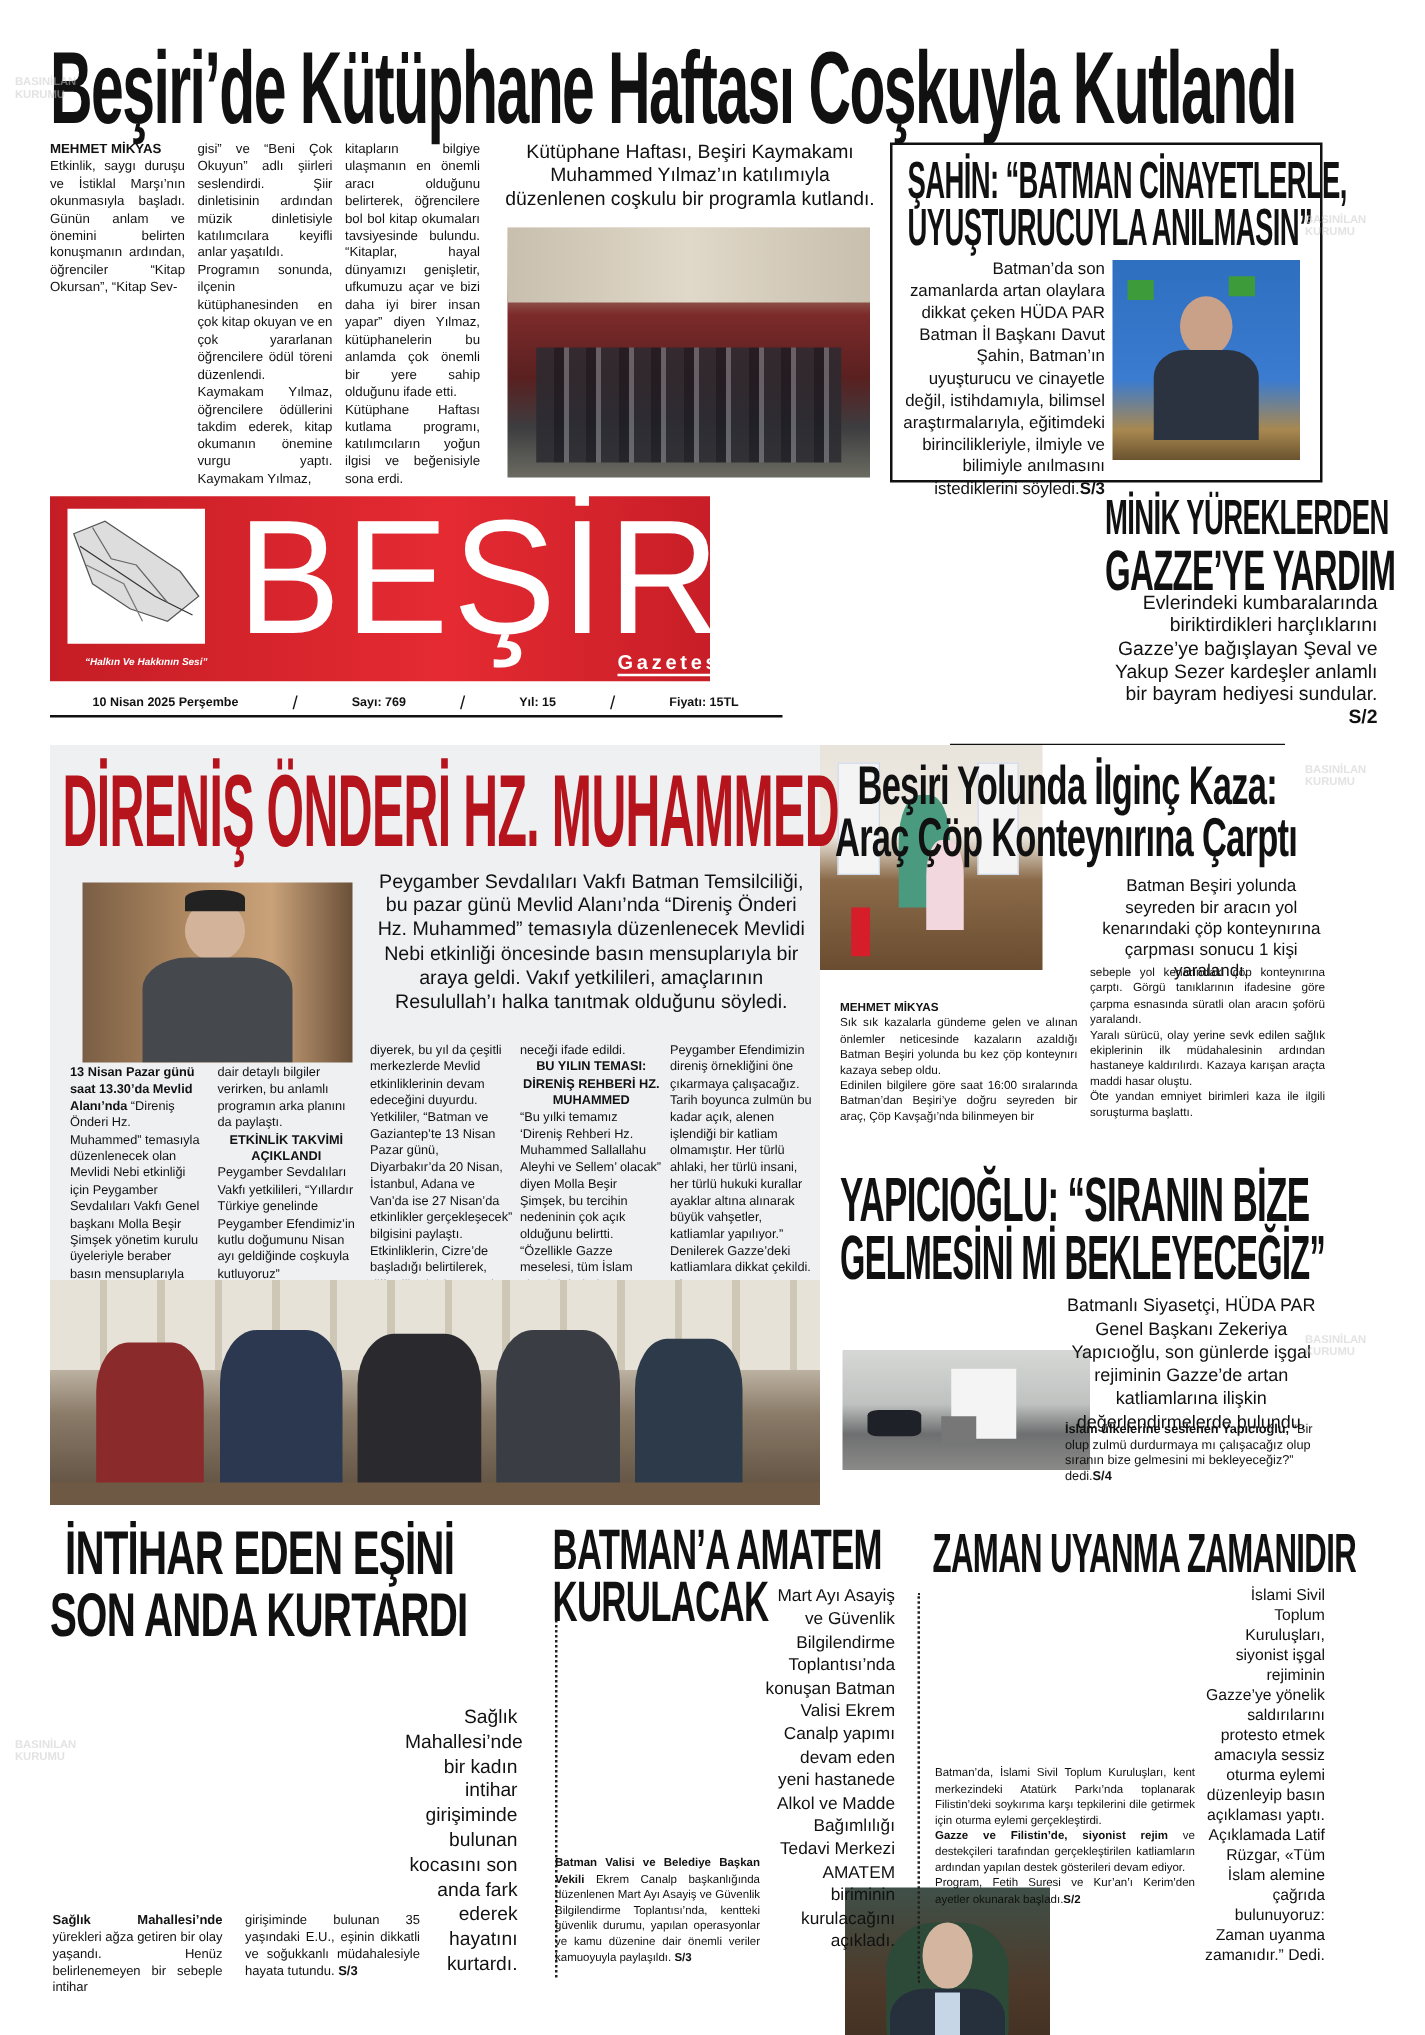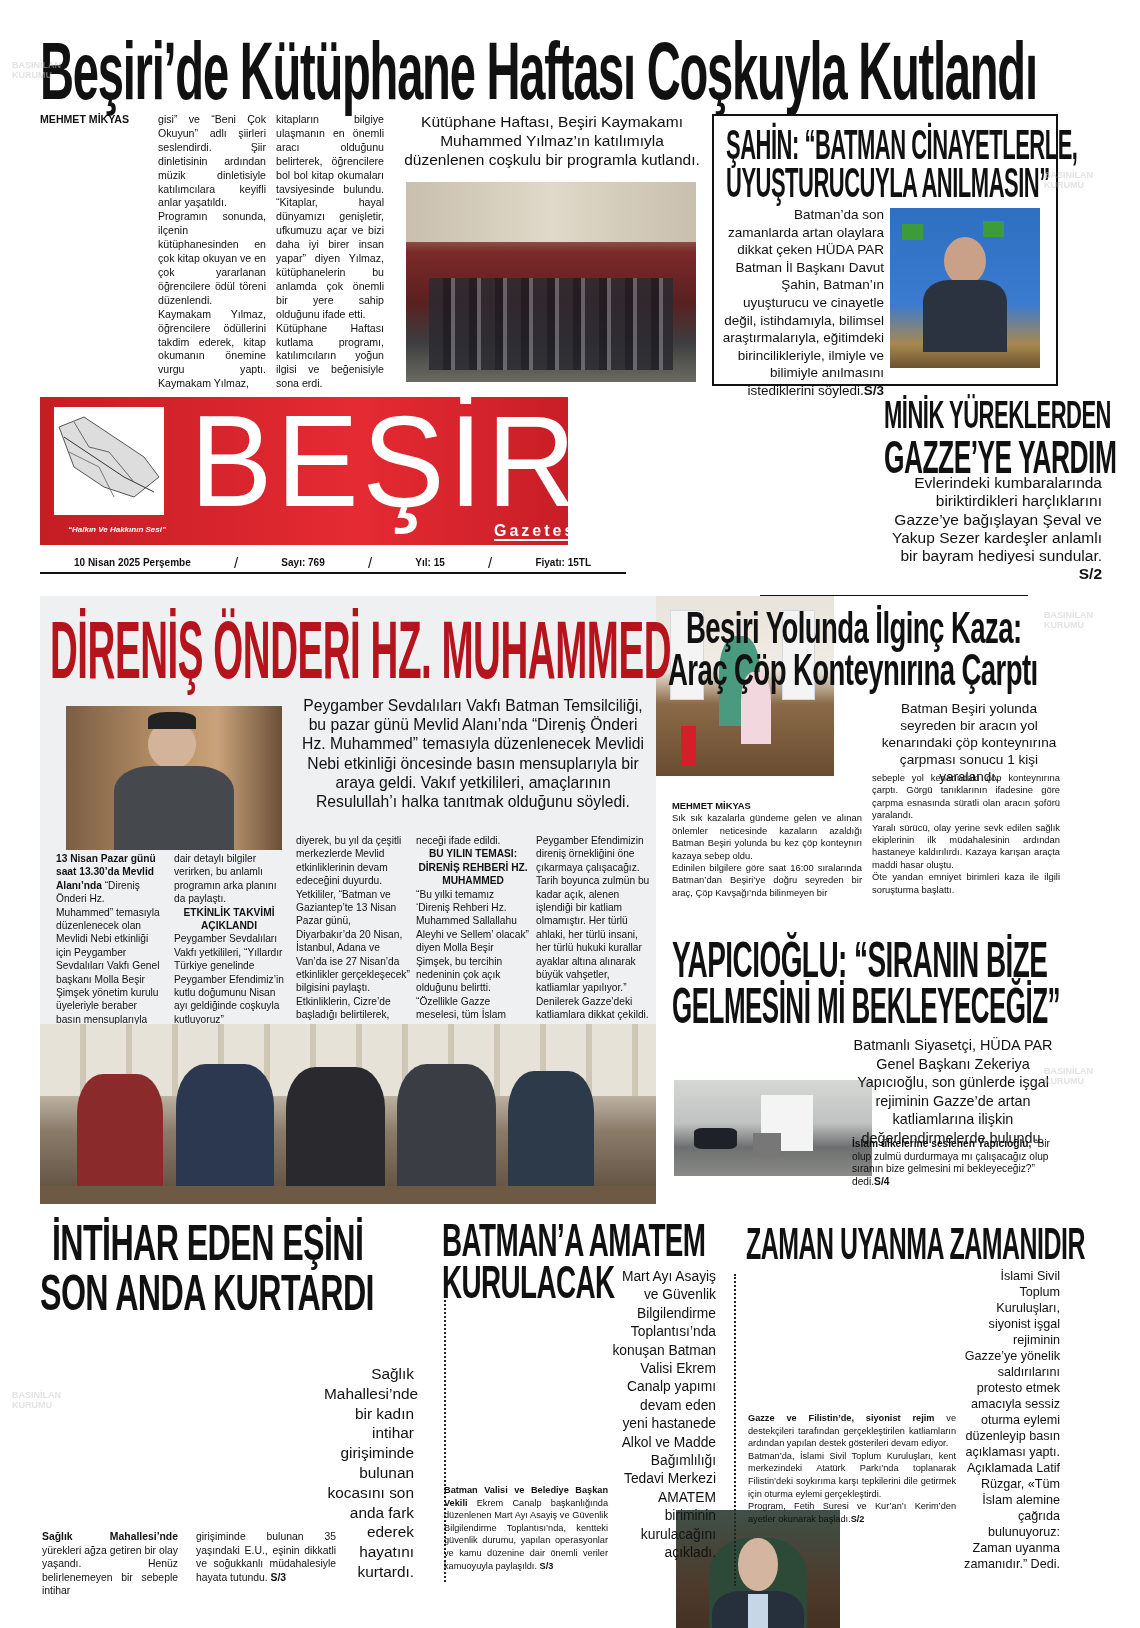--- a/index.html
+++ b/index.html
@@ -19,20 +19,21 @@
 </style>
 </head>
 <body>
 
 <div class="abs" style="left:40px;top:28px;width:1060px;height:80px;overflow:visible;">
   <div class="cond" style="font-size:76px;line-height:80px;transform:scale(0.62,1.08);font-weight:900;letter-spacing:-2px;">Beşiri’de Kütüphane Haftası Coşkuyla Kutlandı</div>
 </div>
 
 <div class="abs body-text" style="left:40px;top:113px;width:108px;">
   <div style="font-weight:700;">MEHMET MİKYAS</div>
+  <div>Etkinlik, saygı duruşu ve İstiklal Marşı’nın okunmasıyla başladı. Günün anlam ve önemini belirten konuşmanın ardından, öğrenciler “Kitap Okursan”, “Kitap Sev-</div>
 </div>
 <div class="abs body-text" style="left:158px;top:113px;width:108px;">
   <div>gisi” ve “Beni Çok Okuyun” adlı şiirleri seslendirdi. Şiir dinletisinin ardından müzik dinletisiyle katılımcılara keyifli anlar yaşatıldı.</div>
   <div>Programın sonunda, ilçenin kütüphanesinden en çok kitap okuyan ve en çok yararlanan öğrencilere ödül töreni düzenlendi. Kaymakam Yılmaz, öğrencilere ödüllerini takdim ederek, kitap okumanın önemine vurgu yaptı. Kaymakam Yılmaz,</div>
 </div>
 <div class="abs body-text" style="left:276px;top:113px;width:108px;">
   <div>kitapların bilgiye ulaşmanın en önemli aracı olduğunu belirterek, öğrencilere bol bol kitap okumaları tavsiyesinde bulundu. “Kitaplar, hayal dünyamızı genişletir, ufkumuzu açar ve bizi daha iyi birer insan yapar” diyen Yılmaz, kütüphanelerin bu anlamda çok önemli bir yere sahip olduğunu ifade etti.</div>
   <div>Kütüphane Haftası kutlama programı, katılımcıların yoğun ilgisi ve beğenisiyle sona erdi.</div>
 </div>
 
@@ -199,22 +200,22 @@
 </div>
 
 <div class="vrule" style="left:734px;top:1274px;height:312px;"></div>
 
 <div class="abs" style="left:746px;top:1222px;width:316px;">
   <div class="cond" style="position:absolute;left:0;top:0;font-size:48px;line-height:48px;transform:scale(0.52,0.92);">ZAMAN UYANMA ZAMANIDIR</div>
 </div>
 
 <div class="abs sidebar-lead" style="left:960px;top:1268px;width:100px;font-size:12.6px;line-height:16px;">İslami Sivil Toplum Kuruluşları, siyonist işgal rejiminin Gazze’ye yönelik saldırılarını protesto etmek amacıyla sessiz oturma eylemi düzenleyip basın açıklaması yaptı. Açıklamada Latif Rüzgar, «Tüm İslam alemine çağrıda bulunuyoruz: Zaman uyanma zamanıdır.” Dedi.</div>
 <div class="abs body-text" style="left:748px;top:1412px;width:208px;font-size:9.2px;line-height:12.6px;">
+  <div>Batman’da, İslami Sivil Toplum Kuruluşları, kent merkezindeki Atatürk Parkı’nda toplanarak Filistin’deki soykırıma karşı tepkilerini dile getirmek için oturma eylemi gerçekleştirdi.</div>
   <div><b>Gazze ve Filistin’de, siyonist rejim</b><span> ve destekçileri tarafından gerçekleştirilen katliamların ardından yapılan destek gösterileri devam ediyor.</span></div>
-  <div>Batman’da, İslami Sivil Toplum Kuruluşları, kent merkezindeki Atatürk Parkı’nda toplanarak Filistin’deki soykırıma karşı tepkilerini dile getirmek için oturma eylemi gerçekleştirdi.</div>
   <div><span>Program, Fetih Suresi ve Kur’an’ı Kerim’den ayetler okunarak başladı.</span><span class="ref">S/2</span></div>
 </div>
 
 <div class="wm" style="left:12px;top:60px;">
     <div>BASINİLAN</div>
     <div>KURUMU</div>
   </div>
 <div class="wm" style="left:1044px;top:170px;">
     <div>BASINİLAN</div>
     <div>KURUMU</div>

